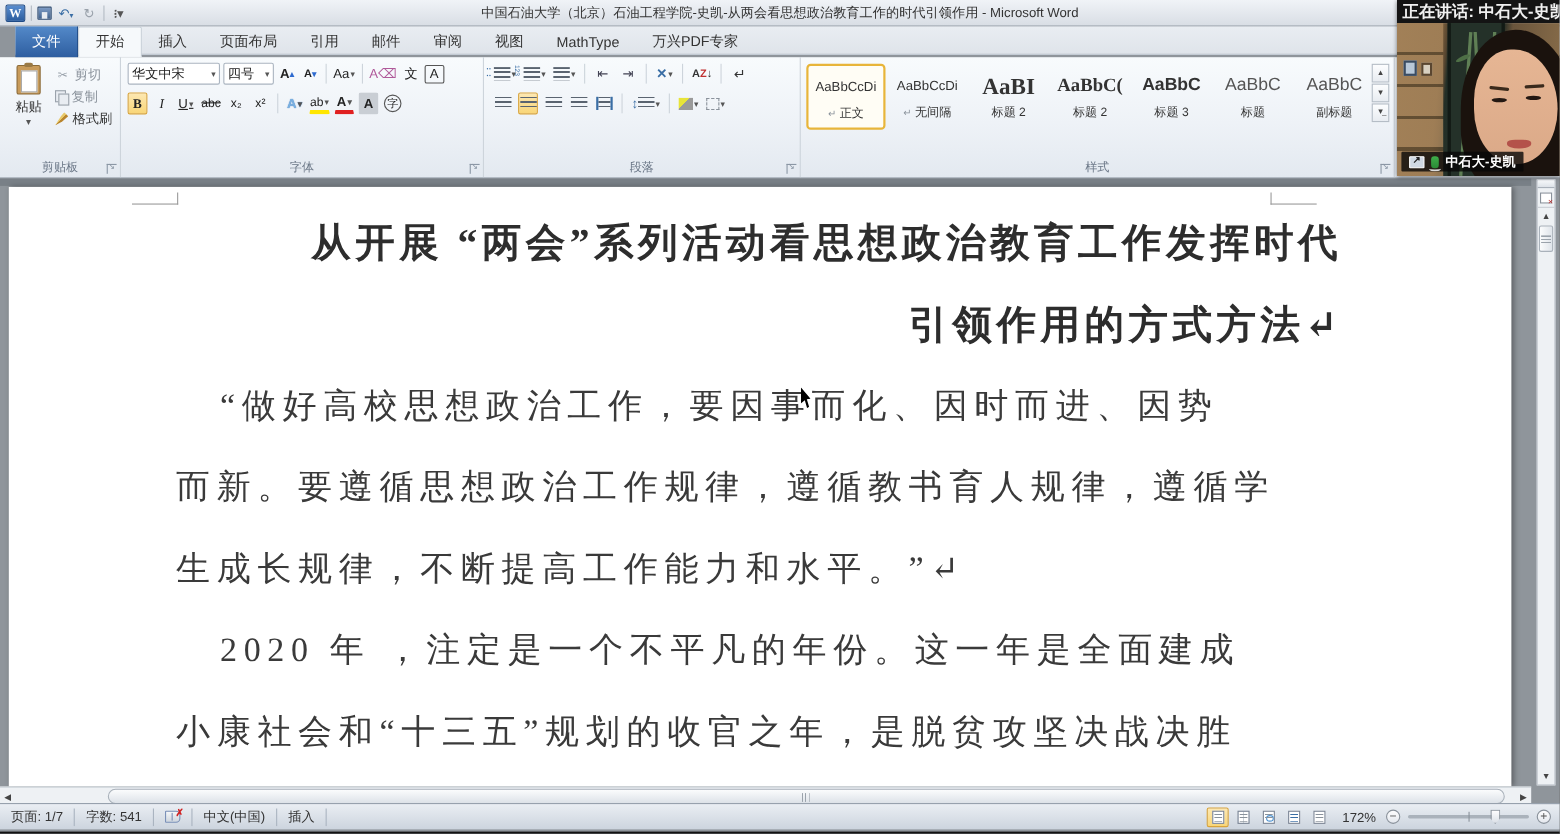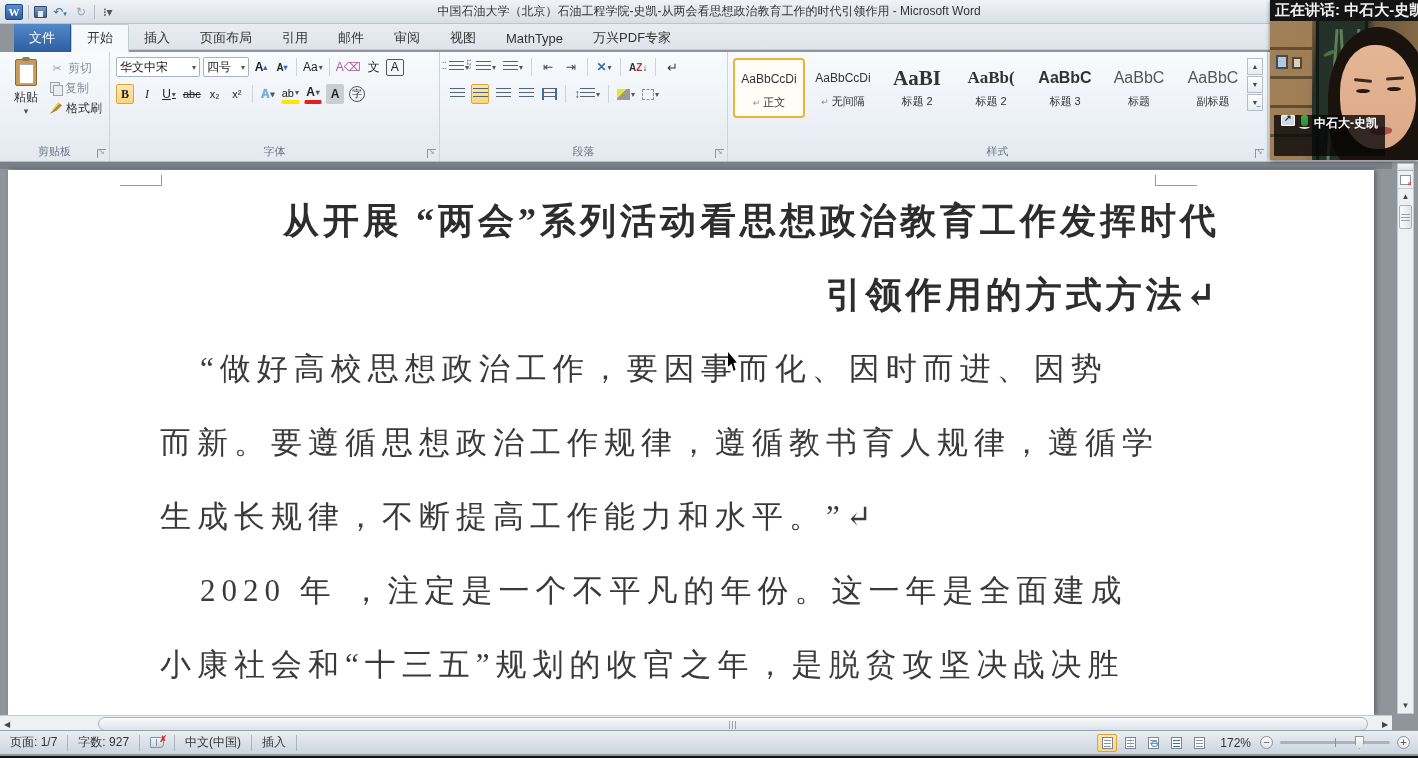--- a/index.html
+++ b/index.html
@@ -126,22 +126,22 @@
   .stalk{ position:absolute; top:8px; bottom:0; width:3px; background:#5f7f55;}
   .stalk.s1{ left:12px; transform:rotate(4deg);} .stalk.s2{ left:24px; transform:rotate(-3deg);} .stalk.s3{ left:36px; transform:rotate(2deg);}
   .leaf{ position:absolute; width:14px; height:4px; background:#4e6f46; border-radius:50%;}
   .hair{ position:absolute; right:-14px; top:6px; width:104px; height:150px; background:#1a120d; border-radius:48% 52% 40% 40%;}
   .face{ position:absolute; right:2px; top:24px; width:76px; height:104px; background:linear-gradient(#e6b694,#dba988); border-radius:46% 54% 50% 50%;}
   .brow{ position:absolute; width:18px; height:3px; background:#3a2a1c; border-radius:2px;}
   .brow.b1{ left:14px; top:34px; transform:rotate(6deg);} .brow.b2{ left:46px; top:32px; transform:rotate(-4deg);}
   .eye{ position:absolute; width:14px; height:4px; background:#241812; border-radius:50%;}
   .eye.e1{ left:16px; top:44px;} .eye.e2{ left:47px; top:42px;}
   .lips{ position:absolute; left:30px; top:82px; width:22px; height:8px; background:#b4524a; border-radius:40% 40% 60% 60%;}
-  .cam-label{ position:absolute; left:4px; bottom:4px; height:41px; background:rgba(8,8,8,.8);
-    display:flex; align-items:flex-start; gap:6px; padding:0 7px; border-radius:1px;}
+  .cam-label{ position:absolute; left:4px; bottom:4px; height:18px; background:rgba(8,8,8,.8);
+    display:flex; align-items:center; gap:6px; padding:0 7px; border-radius:1px;}
   .share-ic{ width:14px; height:11px; border:1px solid #fff; background:#cfd8e2; position:relative; border-radius:1px;}
   .share-ic::after{ content:"↗"; position:absolute; left:2px; top:-3px; font-size:9px; color:#222; font-weight:bold;}
   .mic-ic{ width:7px; height:11px; background:linear-gradient(#3fae4a,#2a8a36); border-radius:3px; position:relative;}
   .mic-ic::after{ content:""; position:absolute; left:-2px; bottom:-3px; width:11px; height:3px; border-bottom:2px solid #ddd; border-radius:50%;}
   .cam-name{ color:#fff; font-size:12px; font-weight:bold; white-space:nowrap;}
 
   
   .docarea{ position:absolute; top:162px; left:0; width:1392px; height:553px; background:#8f959b;}
   .docarea::before{ content:""; position:absolute; top:0; left:0; right:0; height:7px; background:#798087;}
   .page{ position:absolute; left:8px; top:8px; width:1366px; height:545px; background:#fff; box-shadow:2px 0 5px rgba(0,0,0,.35);}
@@ -406,21 +406,21 @@
         </div>
         <div class="chip">
           <div class="prev">AaBbCcDi</div>
           <div class="nm"><span class="rmark">↵</span> <span>无间隔</span></div>
         </div>
         <div class="chip">
           <div class="prev h1">AaBI</div>
           <div class="nm">标题 2</div>
         </div>
         <div class="chip">
-          <div class="prev h2">AaBb(</div>
+          <div class="prev h2">AaBbC(</div>
           <div class="nm">标题 2</div>
         </div>
         <div class="chip">
           <div class="prev h3">AaBbC</div>
           <div class="nm">标题 3</div>
         </div>
         <div class="chip">
           <div class="prev hh">AaBbC</div>
           <div class="nm">标题</div>
         </div>
@@ -470,21 +470,21 @@
     <div class="harrow left">◀</div>
     <div class="hthumb"></div>
     <div class="harrow right">▶</div>
   </div>
 
   <div class="statusbar">
     <div class="sb-item">
         <span>页面: 1/7</span>
       </div>
     <div class="sb-item">
-        <span>字数: 927</span>
+        <span>字数: 541</span>
       </div>
     <div class="sb-item">
         <span class="proof-ic"></span>
       </div>
     <div class="sb-item">
         <span>中文(中国)</span>
       </div>
     <div class="sb-item">
         <span>插入</span>
       </div>

